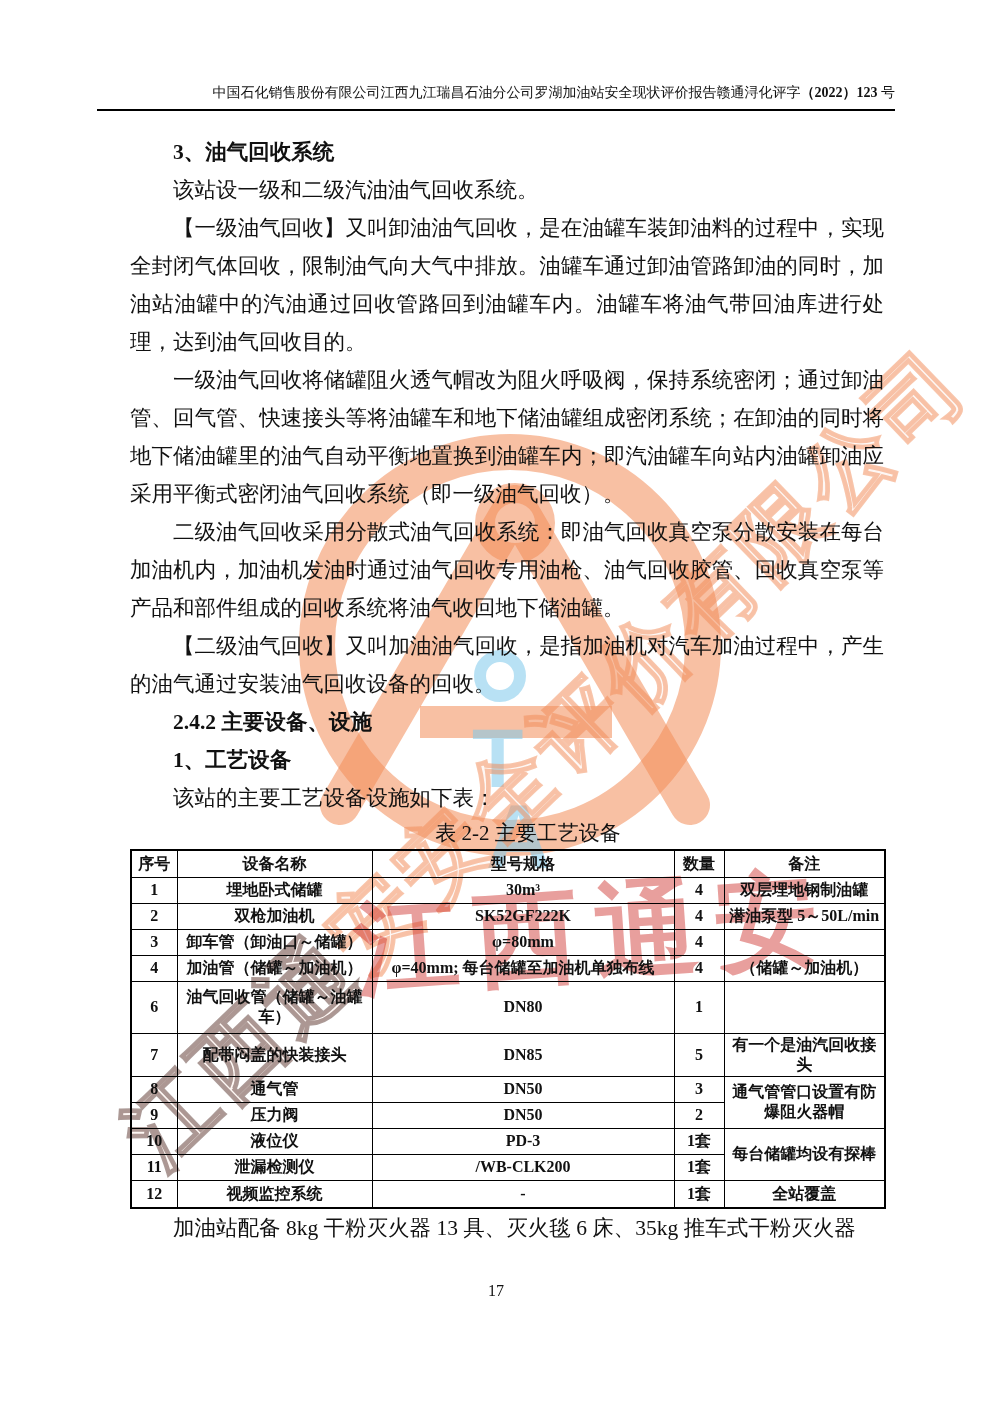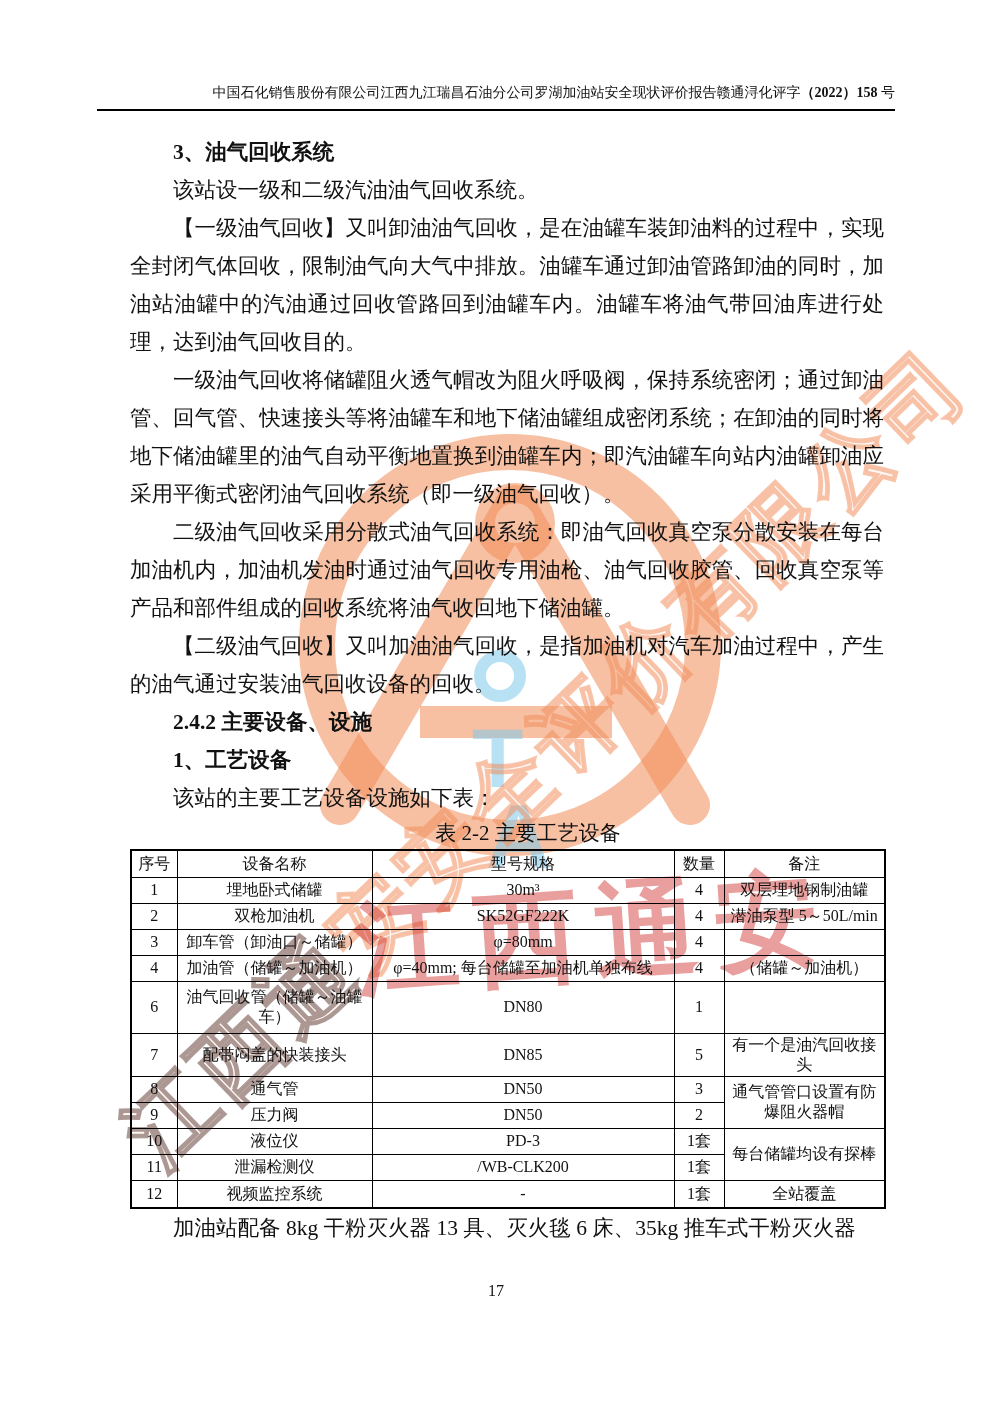--- a/index.html
+++ b/index.html
@@ -32,21 +32,21 @@
     font-size:21px; line-height:32px;
   }
   
   table.equip {
     width:754px; border-collapse:collapse; table-layout:fixed;
     font-size:16px; line-height:20px; text-align:center;
     border:2px solid #000;
   }
   table.equip th, table.equip td {
     border:1px solid #000; padding:1px 2px; vertical-align:middle;
-    font-weight:normal; overflow:hidden;margin-left:36px;
+    font-weight:bold; overflow:hidden;margin-left:36px;
   }
   table.equip tr { height:26px; }
   table.equip thead tr { height:27px; }
   
   .fire-heading { margin-top:12px !important; }
   
   .doc-footer {
     position:absolute; left:0; right:0; top:1282px;
     text-align:center; font-size:16px;
   }
@@ -92,21 +92,21 @@
     </svg>
   </div>
   <div class="wm wm-blue-ring"></div>
   <div class="wm wm-blue-t">T</div>
   <div class="wm wm-blue-a">A</div>
   <div class="wm wm-diagonal"><span class="seg-dark">江西通</span><span class="seg-light">安安全评价有限公司</span></div>
   <div class="wm wm-red-stamp">江西通安</div>
 
   <div class="doc-header">
     <span class="hdr-left">中国石化销售股份有限公司江西九江瑞昌石油分公司罗湖加油站安全现状评价报告</span>
-    <span class="hdr-right"><span>赣通浔化评字</span><b>（2022）158</b><span> 号</span></span>
+    <span class="hdr-right"><span>赣通浔化评字</span><b>（2022）123</b><span> 号</span></span>
   </div>
 
   <div class="content">
     <p class="h-sub">3、油气回收系统</p>
     <p>该站设一级和二级汽油油气回收系统。</p>
     <p><span class="lead-bold">【一级油气回收】</span><span>又叫卸油油气回收，是在油罐车装卸油料的过程中，实现全封闭气体回收，限制油气向大气中排放。油罐车通过卸油管路卸油的同时，加油站油罐中的汽油通过回收管路回到油罐车内。油罐车将油气带回油库进行处理，达到油气回收目的。</span></p>
     <p>一级油气回收将储罐阻火透气帽改为阻火呼吸阀，保持系统密闭；通过卸油管、回气管、快速接头等将油罐车和地下储油罐组成密闭系统；在卸油的同时将地下储油罐里的油气自动平衡地置换到油罐车内；即汽油罐车向站内油罐卸油应采用平衡式密闭油气回收系统（即一级油气回收）。</p>
     <p>二级油气回收采用分散式油气回收系统：即油气回收真空泵分散安装在每台加油机内，加油机发油时通过油气回收专用油枪、油气回收胶管、回收真空泵等产品和部件组成的回收系统将油气收回地下储油罐。</p>
     <p><span class="lead-bold">【二级油气回收】</span><span>又叫加油油气回收，是指加油机对汽车加油过程中，产生的油气通过安装油气回收设备的回收。</span></p>
 

